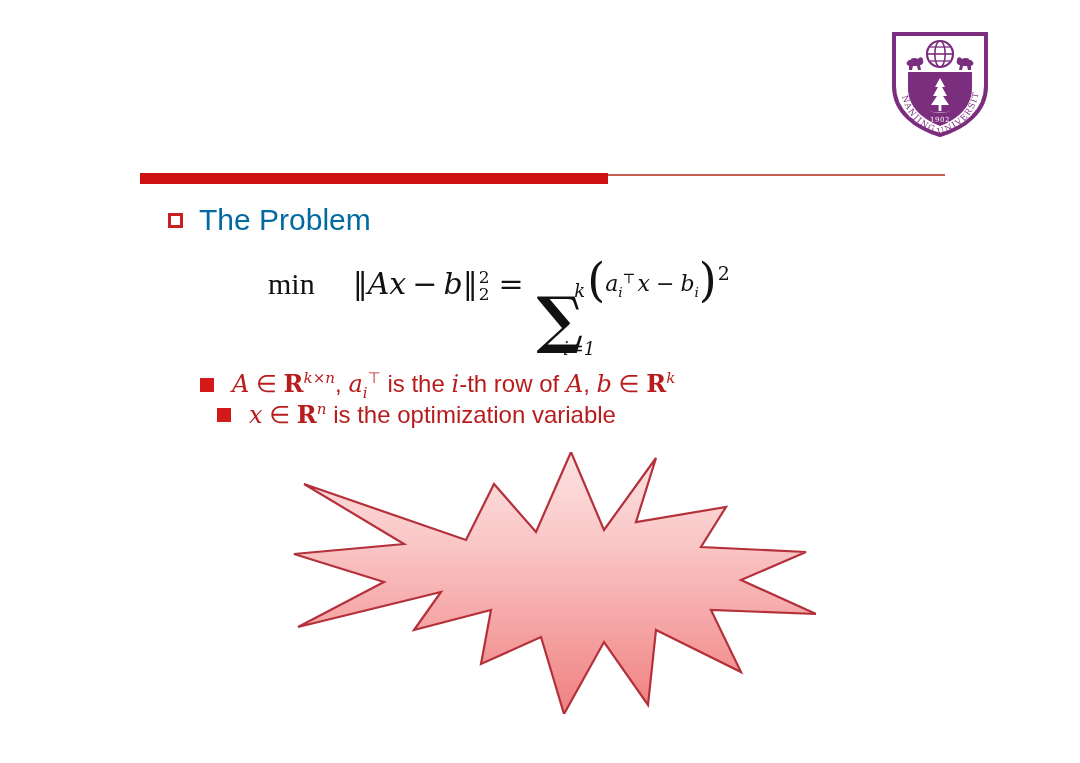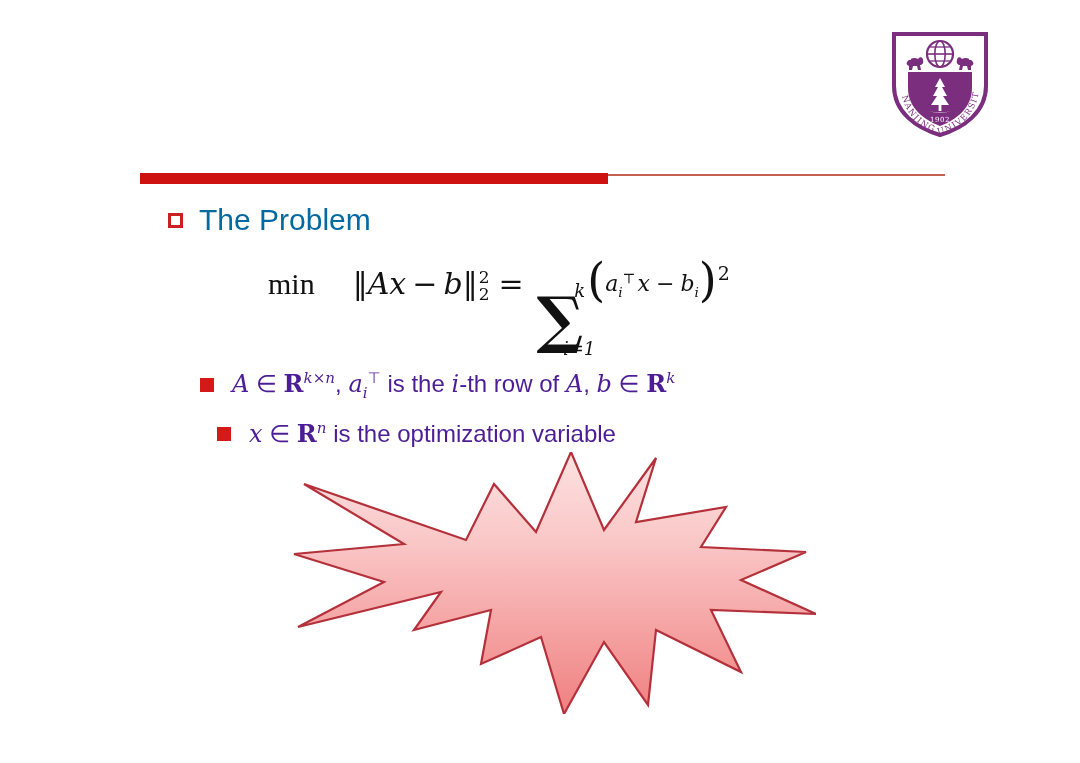--- a/index.html
+++ b/index.html
@@ -190,30 +190,30 @@
   .bullet-row {
     position: absolute;
     display: flex;
     align-items: center;
     gap: 18px;
     color: #141414;
     font-size: 24px;
     white-space: nowrap;
   }
   #bullet-1 { left: 200px; top: 369px; }
-  #bullet-2 { left: 200px; top: 419px; padding-left: 17px; }
+  #bullet-2 { left: 200px; top: 400px; padding-left: 17px; }
   .solid-square {
     width: 14px;
     height: 14px;
     background: #D41919;
     flex: none;
   }
   .bullet-text {
     font-size: 24px;
-    color: #4c1d95;
+    color: #b91c1c;
     font-family: "Liberation Sans", sans-serif;
   }
   .bullet-text .mathit {
     font-family: "DejaVu Serif", serif;
     font-style: italic;
   }
   .bbR {
     font-family: "DejaVu Serif", serif;
     font-weight: bold;
     font-style: normal;

